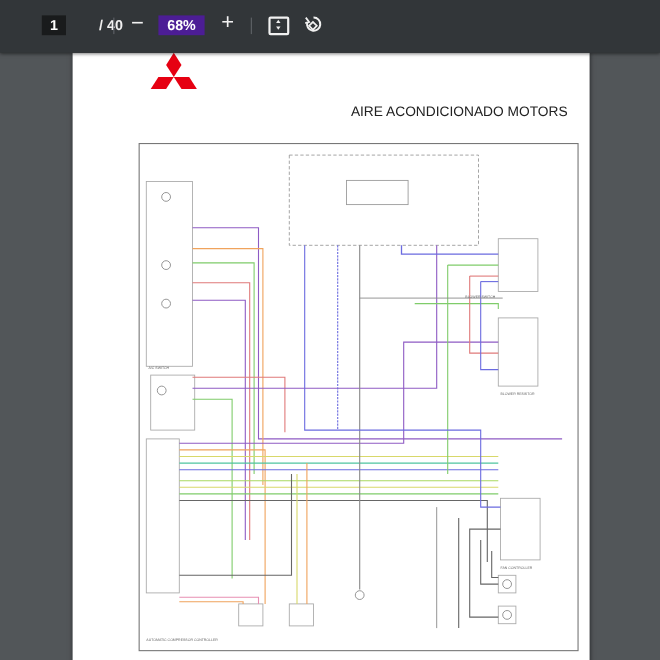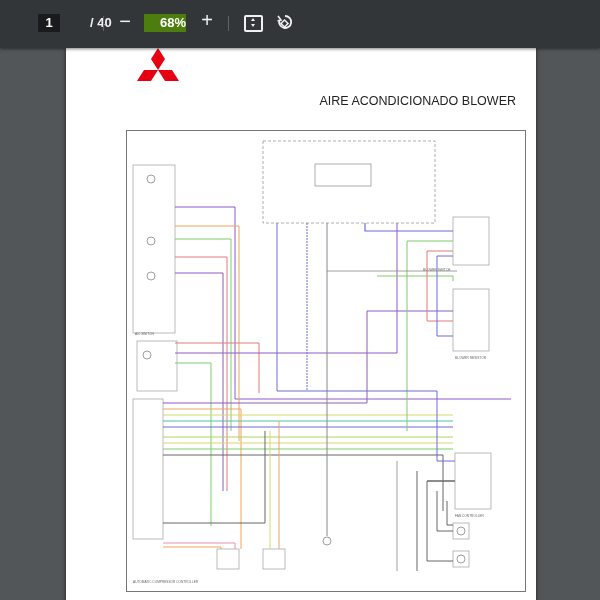--- a/index.html
+++ b/index.html
@@ -3,21 +3,21 @@
 <meta charset="utf-8">
 <style>
   html, body { margin:0; padding:0; }
   body { width:600px; height:600px; overflow:hidden; background:#525659; font-family:"Liberation Sans", sans-serif; position:relative; }
   .toolbar { position:absolute; left:0; top:0; width:600px; height:48px; background:#323639; box-shadow:0 1px 3px rgba(0,0,0,.5); z-index:2; }
   .tb { position:absolute; color:#f1f1f1; font-size:13px; }
   .page-input { left:38px; top:14px; width:22px; height:18px; background:#191b1c; color:#fff; text-align:center; line-height:18px; font-size:13px; font-weight:bold; }
   .page-total { left:64px; top:15px; font-size:13px; font-weight:bold;margin-left:26px; }
   .sep { position:absolute; top:16px; width:1px; height:15px; background:#5f6368; }
   .zoom-out { left:116px; top:10px; font-size:20px; width:18px; text-align:center; cursor:pointer; }
-  .zoom-val { left:144px; top:14px; width:42px; height:18px; background:#4d7c0f; color:#fff; text-align:right; line-height:18px; font-size:13px; font-weight:bold; }
+  .zoom-val { left:144px; top:14px; width:42px; height:18px; background:#4c1d95; color:#fff; text-align:center; line-height:18px; font-size:13px; font-weight:bold; }
   .zoom-in { left:198px; top:9px; font-size:20px; width:18px; text-align:center; cursor:pointer; }
   .fit-icon { left:244px; top:15px; width:15px; height:13px; border:2px solid #f1f1f1; border-radius:2px; }
   .rotate-icon { left:277px; top:14px; width:16px; height:16px; cursor:pointer; }
   .page { position:absolute; left:66px; top:48px; width:470px; height:560px; background:#fff; box-shadow:0 0 4px rgba(0,0,0,.6); }
   .logo { position:absolute; left:66px; top:0; }
   .brand { position:absolute; left:118px; top:10px; font-weight:bold; font-size:12px; color:#222; line-height:12px; }
   .doc-title { position:absolute; right:20px; top:46px; font-size:12.5px; color:#222; }
   .diagram { position:absolute; left:60px; top:82px; width:398px; height:460px; border:1.5px solid #777; }
   .lbl { font-family:"Liberation Sans", sans-serif; font-size:3.2px; fill:#666; }
 </style>
@@ -43,21 +43,21 @@
   </svg>
 </div>
 
 <div class="page">
   <svg class="logo" width="52" height="44" viewBox="0 0 52 44">
     <polygon points="26,0 33,11 26,22 19,11" fill="#e60012"></polygon>
     <polygon points="26,22 12,22 5,33 19,33" fill="#e60012"></polygon>
     <polygon points="26,22 40,22 47,33 33,33" fill="#e60012"></polygon>
     <polygon points="19,33 5,33 0,41 14,41" fill="#e60012" opacity="0"></polygon>
   </svg>
-  <div class="doc-title">AIRE ACONDICIONADO BLOWER</div>
+  <div class="doc-title">AIRE ACONDICIONADO MOTORS</div>
 
   <div class="diagram">
     <svg width="398" height="460" viewBox="0 0 398 460">
 
       <rect x="136" y="10" width="172" height="82" fill="none" stroke="#999" stroke-dasharray="3,2" stroke-width="0.8"></rect>
       <rect x="188" y="33" width="56" height="22" fill="none" stroke="#999" stroke-width="0.8"></rect>
 
       <rect x="6" y="34" width="42" height="168" fill="none" stroke="#aaa" stroke-width="0.8"></rect>
       <rect x="10" y="210" width="40" height="50" fill="none" stroke="#aaa" stroke-width="0.8"></rect>
       <rect x="6" y="268" width="30" height="140" fill="none" stroke="#aaa" stroke-width="0.8"></rect>

